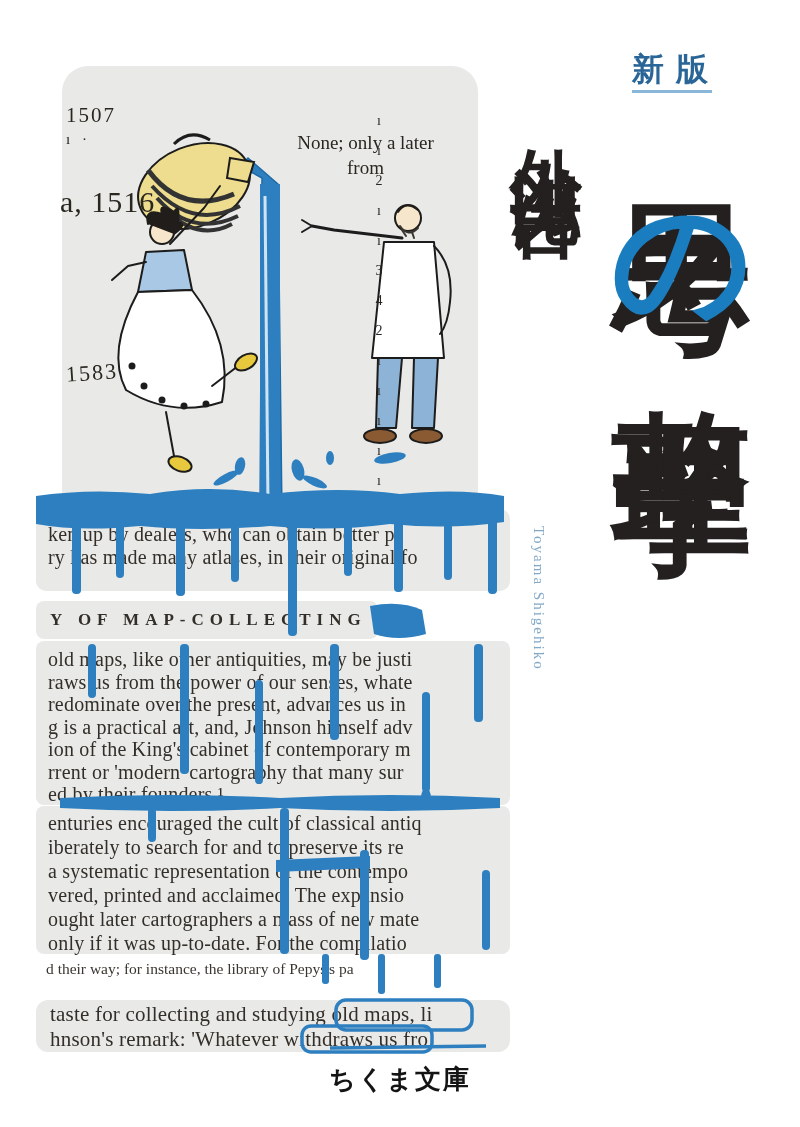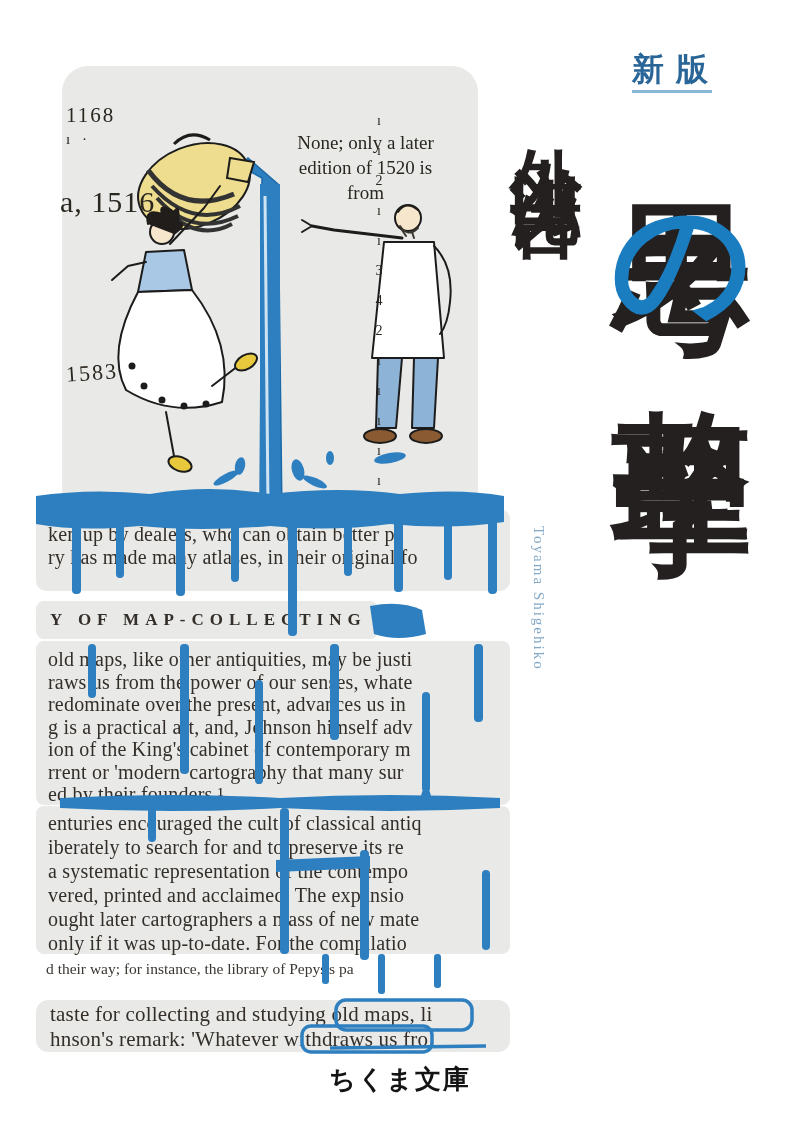--- a/index.html
+++ b/index.html
@@ -104,27 +104,26 @@
       <path d="M250,160 L240,154 M250,160 L240,166"></path>
       <path d="M322,176 L372,176 L382,292 L310,292 Z" fill="#ffffff"></path>
       <path d="M372,180 Q392,200 388,236 Q386,258 378,268" fill="none"></path>
       <path d="M316,292 L340,292 L334,362 L314,362 Z" fill="#8db3d6"></path>
       <path d="M352,292 L376,292 L372,362 L350,362 Z" fill="#8db3d6"></path>
       <ellipse cx="318" cy="370" rx="16" ry="7" fill="#8a5a33"></ellipse>
       <ellipse cx="364" cy="370" rx="16" ry="7" fill="#8a5a33"></ellipse>
     </g>
   </svg>
 
-  <div class="anno anno-1507">1168</div>
+  <div class="anno anno-1507">1507</div>
   <div class="anno anno-tick">ı ·</div>
   <div class="anno anno-1516">a, 1516</div>
   <div class="anno anno-1583">1583</div>
   <div class="caption">
     <div>None; only a later</div>
-    <div>edition of 1520 is</div>
     <div>from</div>
   </div>
   <div class="tickcol">
       <div class="tick">ı</div>
       <div class="tick">ı</div>
       <div class="tick">2</div>
       <div class="tick">ı</div>
       <div class="tick">ı</div>
       <div class="tick">3</div>
       <div class="tick">4</div>

